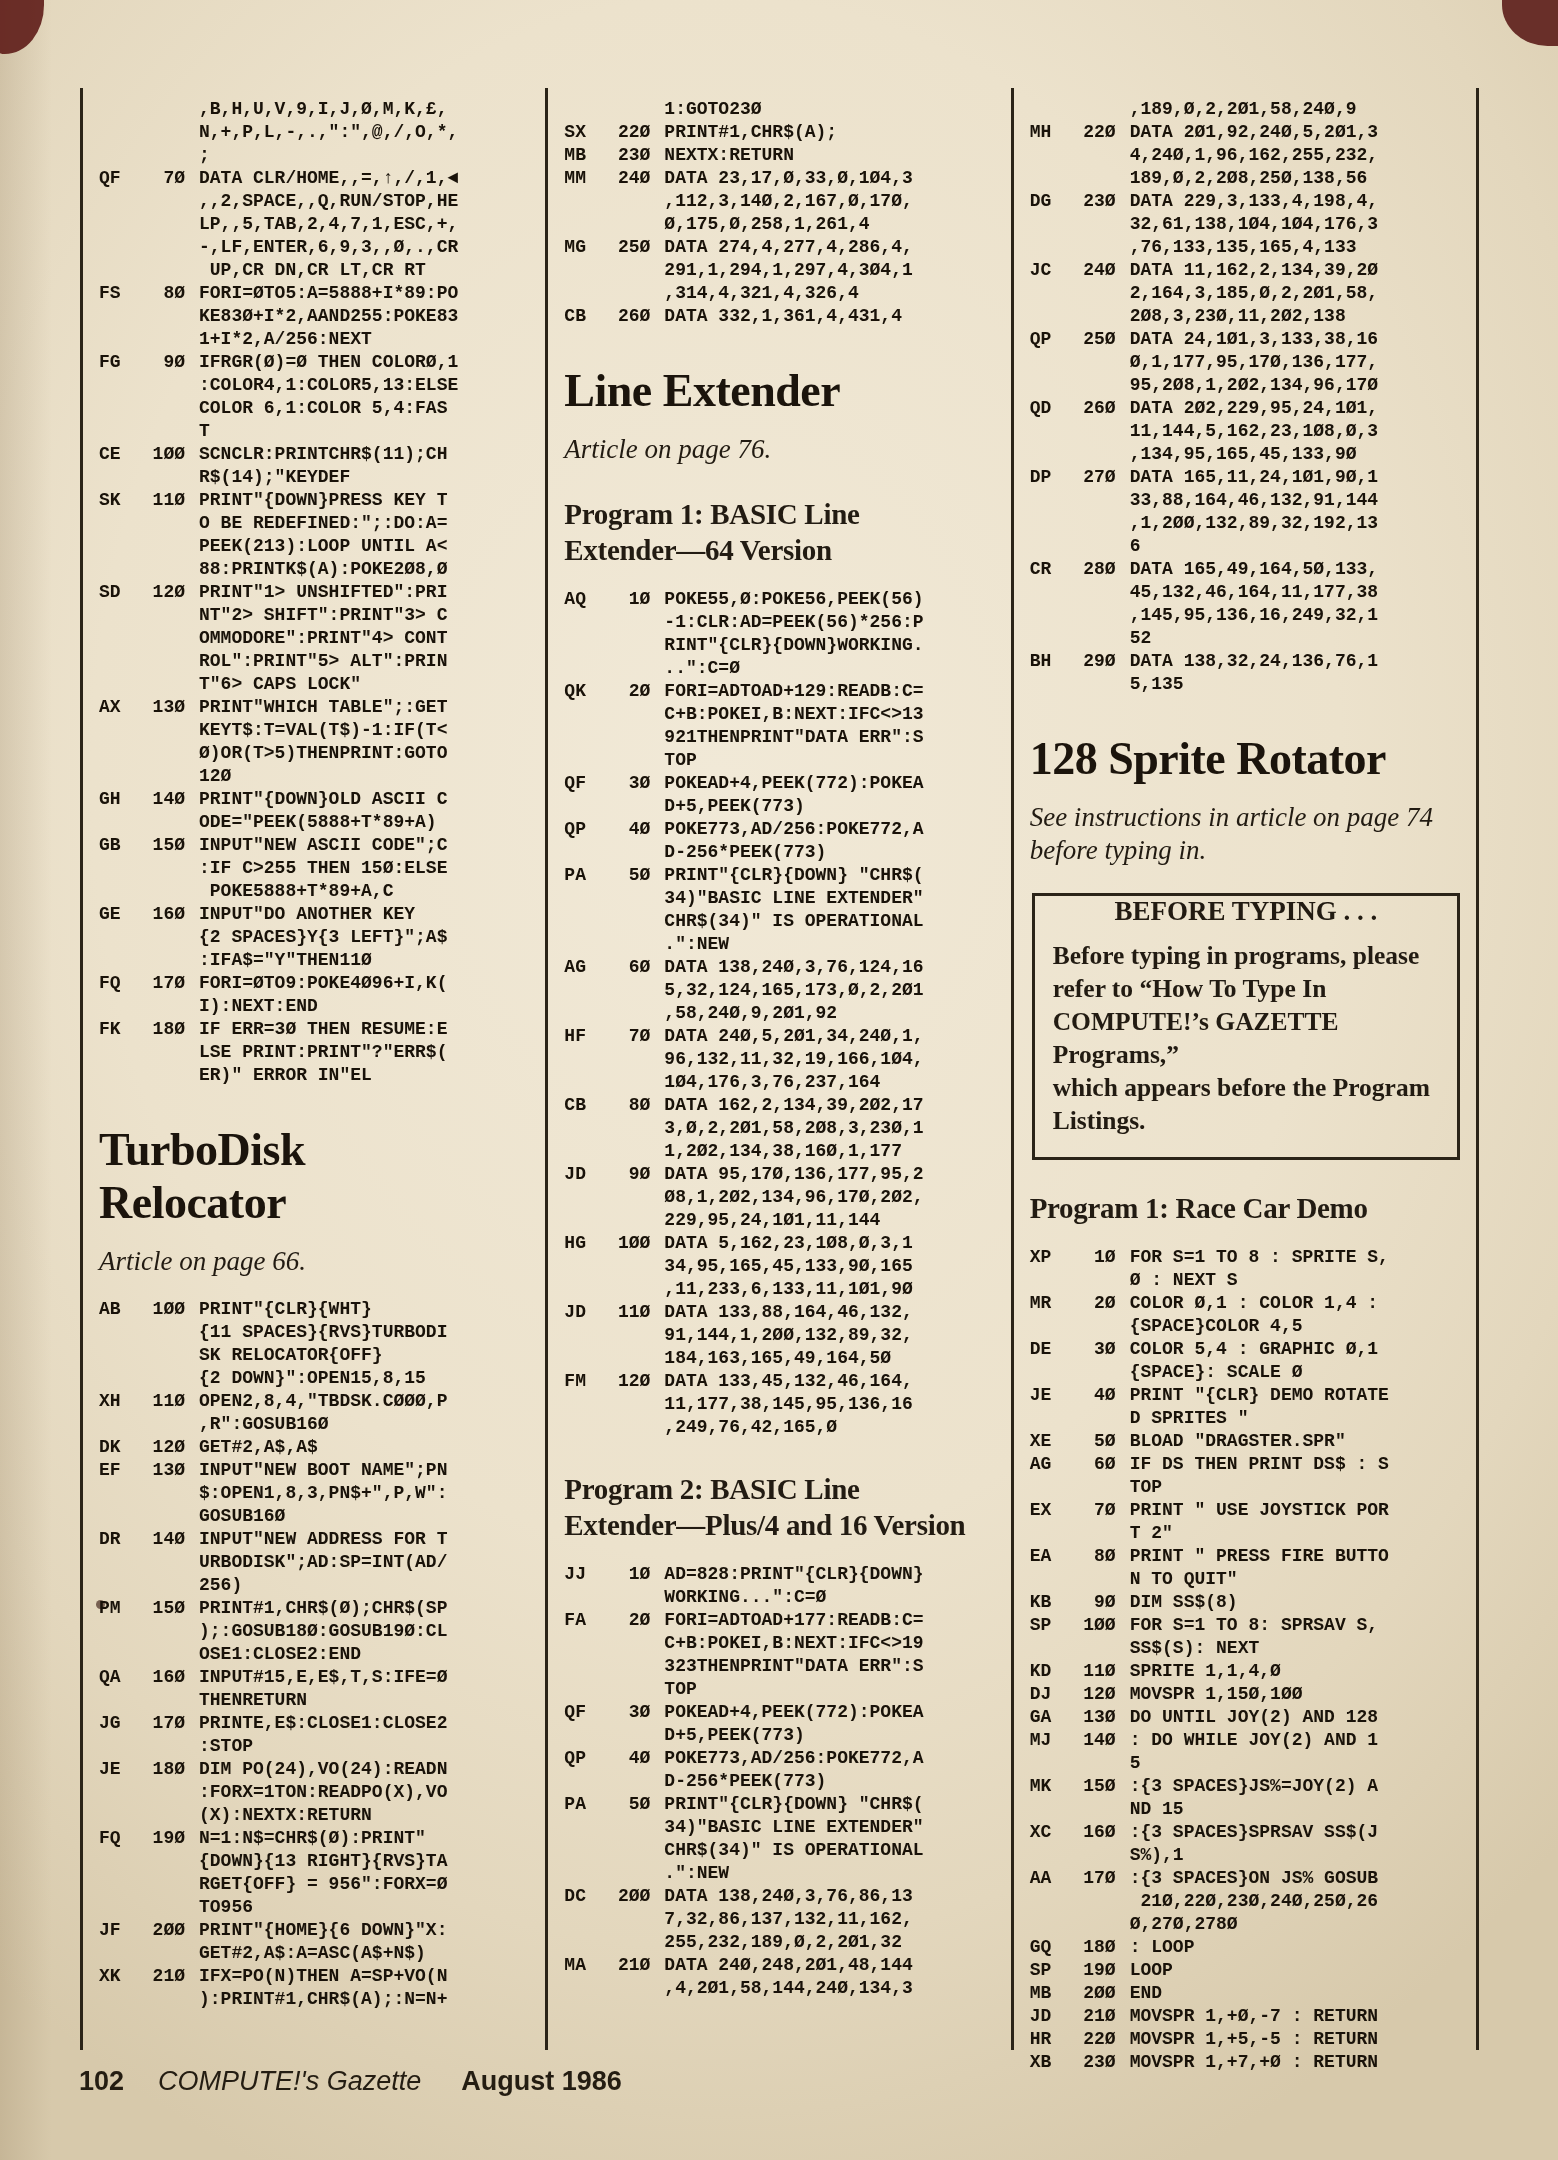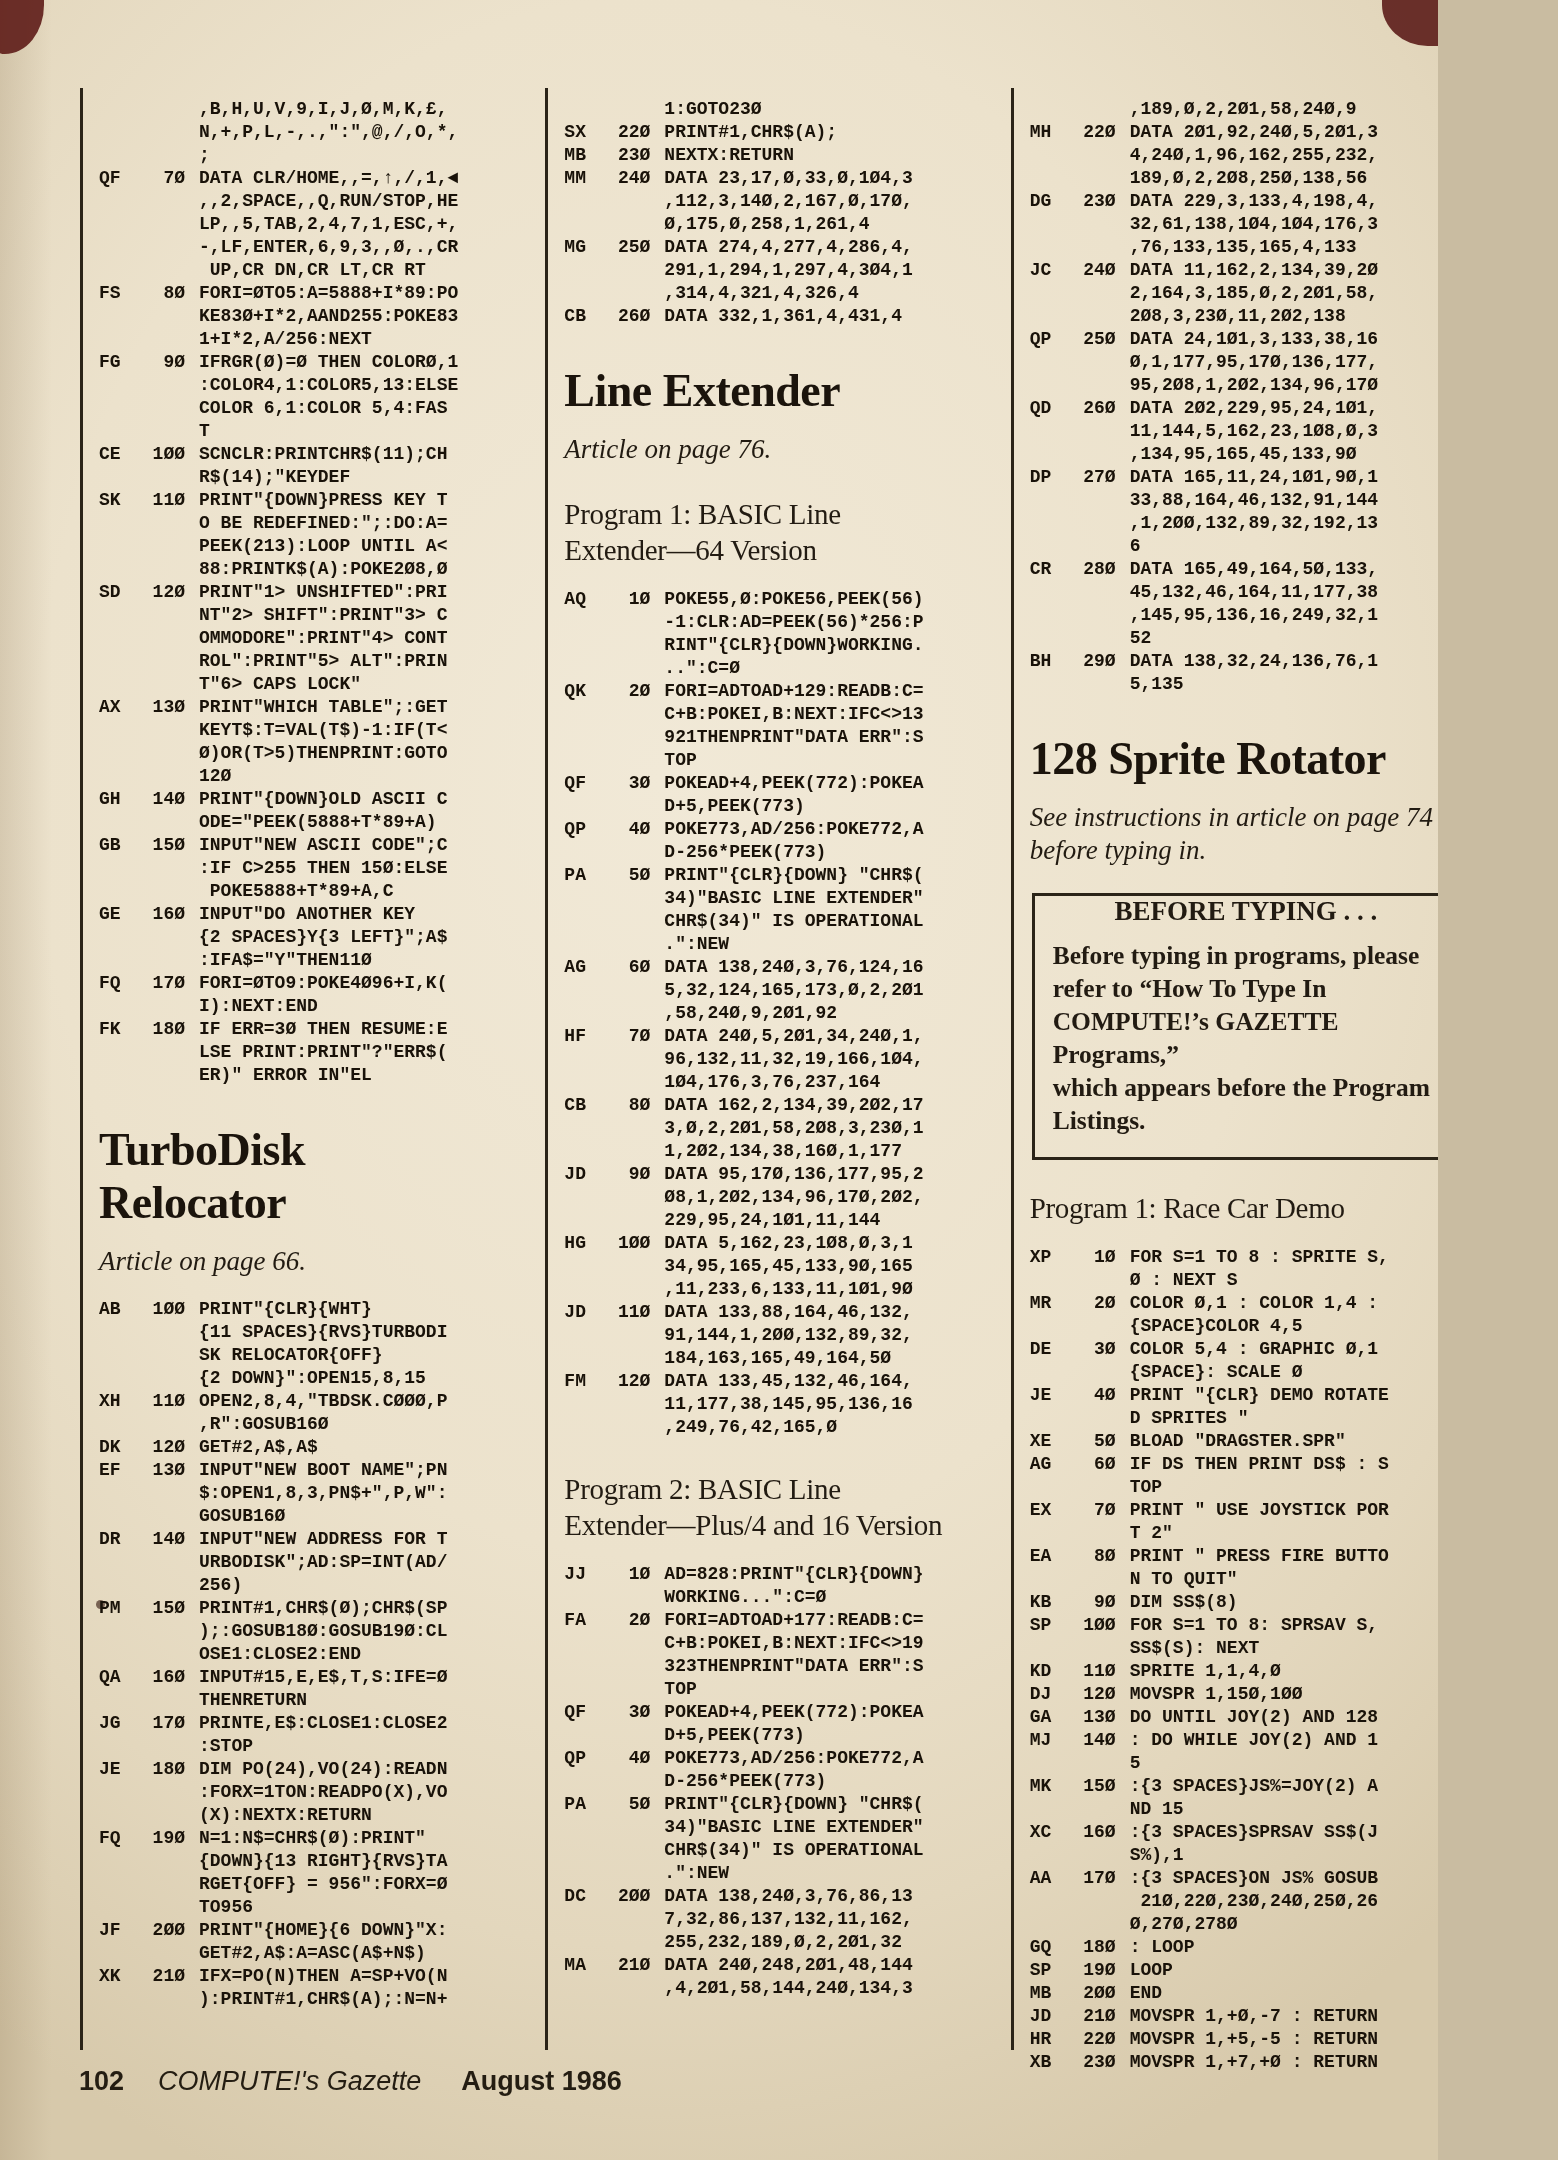--- a/index.html
+++ b/index.html
@@ -1,17 +1,17 @@
 <!DOCTYPE html>
 <html><head>
 <meta charset="utf-8">
 <style>
   html,body { margin:0; padding:0; background:#c9bca1; }
   .page {
-    position:relative; width:1438px; height:2160px; overflow:hidden;
+    position:relative; width:1558px; height:2160px; overflow:hidden;
     background:
       radial-gradient(ellipse 1200px 1500px at 46% 36%, #f1e9d7 0%, #ece2cc 52%, #e3d7bd 78%, #d7c9ab 100%);
     font-family:"Liberation Serif", serif; color:#221b12;
   }
   
   .art-tl { position:absolute; top:-16px; left:-12px; width:56px; height:70px;
     background:#61201b; border-radius:0 12% 70% 30%; opacity:.92; }
   .art-tr { position:absolute; top:-18px; right:-14px; width:70px; height:64px;
     background:#5c1d19; border-radius:30% 0 20% 65%; opacity:.9; }
   .art-dot { position:absolute; left:96px; top:1600px; width:9px; height:9px;
@@ -27,21 +27,21 @@
   .code-block { font-family:"Liberation Mono","DejaVu Sans Mono","DejaVu Sans",monospace;
     font-size:18px; line-height:23px; font-weight:700; color:#191209; }
   .code-row { display:flex; align-items:flex-start; }
   .code-id  { width:42px; white-space:pre; flex:none; }
   .code-num { width:44px; text-align:right; white-space:pre; flex:none; }
   .code-text{ margin-left:14px; white-space:pre; }
 
   .title { font-weight:700; font-size:46px; line-height:53px; letter-spacing:-0.5px;
     margin-top:36px; color:#1b140c; }
   .article { font-style:italic; font-size:27px; line-height:33px; margin-top:18px; }
-  .subhead { font-weight:400; font-size:29px; line-height:36px; margin-top:30px; letter-spacing:-0.3px; }
+  .subhead { font-weight:700; font-size:29px; line-height:36px; margin-top:30px; letter-spacing:-0.3px; }
   .title + .article { margin-top:16px; }
   .article + .code-block, .subhead + .code-block { margin-top:20px; }
   .article + .subhead { margin-top:30px; }
   .code-block + .subhead { margin-top:32px; }
 
   .notebox { border:3px solid #2b2418; margin:26px 10px 0 2px; padding:0 18px 20px; }
   .notebox-title { text-align:center; font-weight:700; font-size:27px; margin-bottom:12px; }
   .notebox-body { font-weight:700; font-size:25.5px; line-height:33px; }
   .notebox + .subhead { margin-top:30px; }
 

